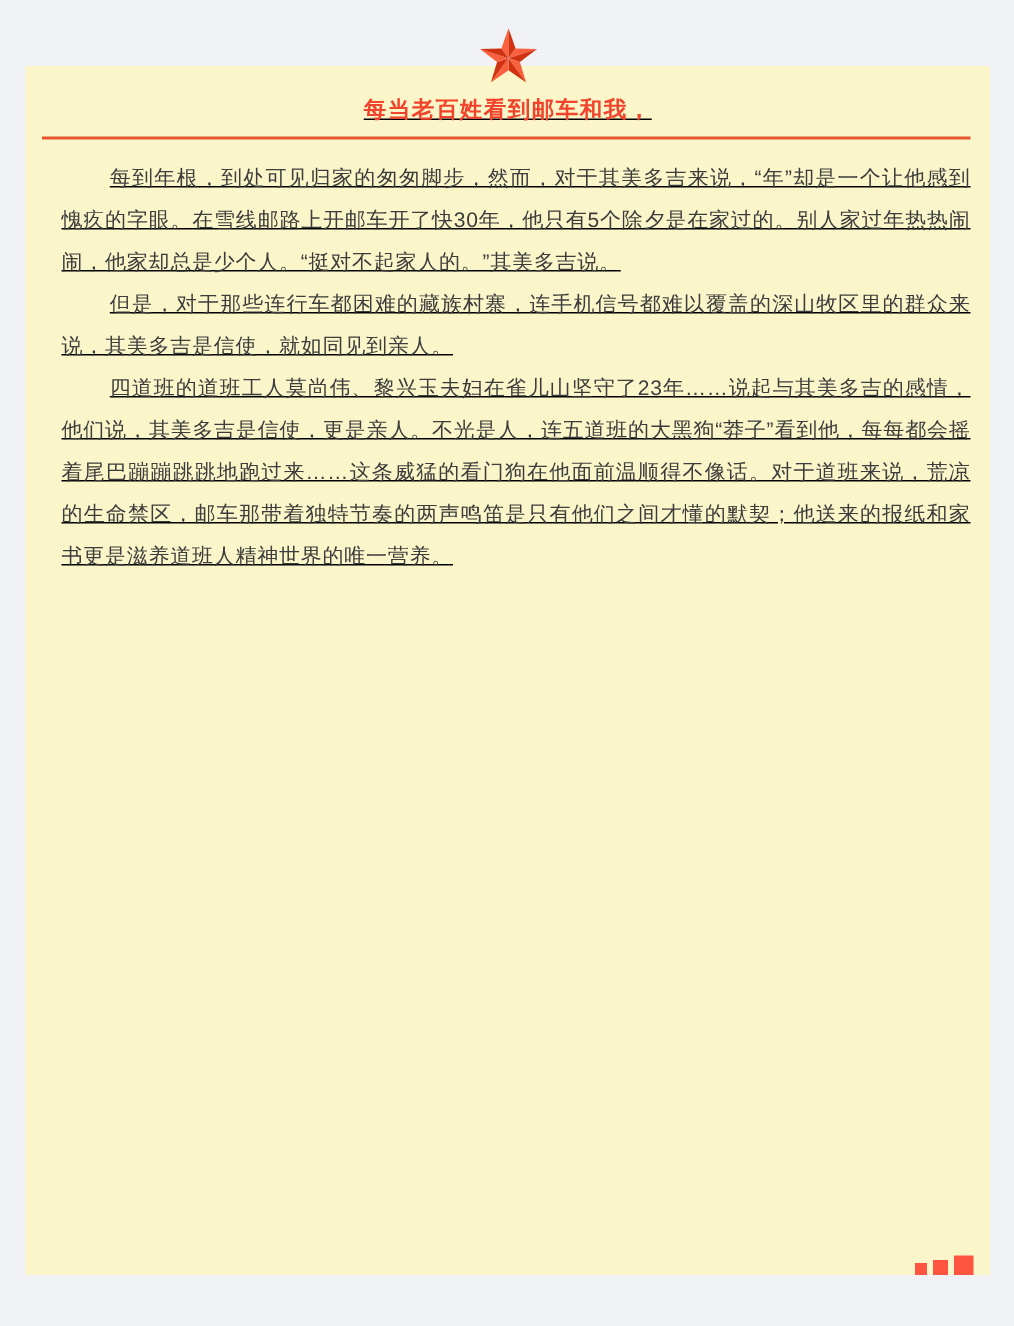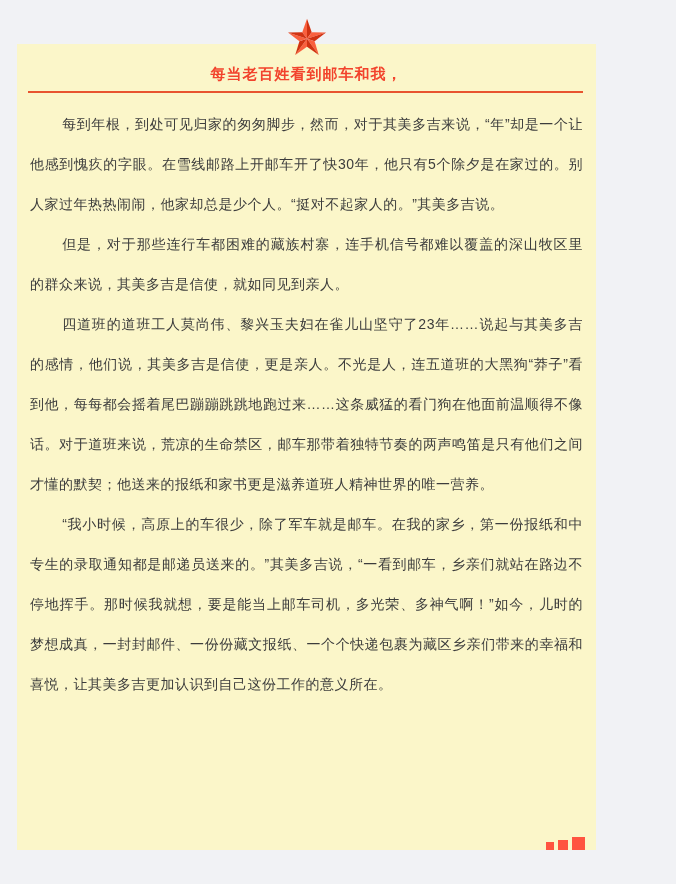--- a/index.html
+++ b/index.html
@@ -19,22 +19,23 @@
   }
   .page {
     position: relative;
     width: 676px; height: 884px;
     background: var(--page_bg);
     overflow: hidden;
   }
   .card {
     position: absolute;
     left: 17px; top: 44px;
-    width: 579px; height: 806px;
+    width: 643px; height: 806px;
     background: var(--card_bg);
+    text-decoration: underline;
   }
   .star {
     position: absolute;
     left: 50%; top: -26px;
     width: 40px; height: 40px;
     transform: translateX(-50%);
   }
   .facet-light { fill: var(--star_light); }
   .facet-dark  { fill: var(--star_dark); }
   .headline {
@@ -49,23 +50,24 @@
   .divider {
     border: none;
     border-top: 2px solid var(--divider_red);
     margin: 3px 13px 0 11px;
   }
   .article {
     margin-top: 11px;
     padding: 0 13px;
     color: var(--body_text);
     font-size: 14px;
-    line-height: 40px;
+    line-height: 28px;
     text-align: justify;
     letter-spacing: 0.5px;
+    margin-left: 11px;
   }
   .article p {
     text-indent: 2.3em;
   }
   .corner-squares {
     position: absolute;
     right: 11px; bottom: 0;
     display: flex;
     align-items: flex-end;
     gap: 4px;
@@ -102,21 +104,20 @@
     <div class="headline">
       <div>每当老百姓看到邮车和我，</div>
     </div>
 
     <hr class="divider">
 
     <div class="article">
       <p>每到年根，到处可见归家的匆匆脚步，然而，对于其美多吉来说，“年”却是一个让他感到愧疚的字眼。在雪线邮路上开邮车开了快30年，他只有5个除夕是在家过的。别人家过年热热闹闹，他家却总是少个人。“挺对不起家人的。”其美多吉说。</p>
       <p>但是，对于那些连行车都困难的藏族村寨，连手机信号都难以覆盖的深山牧区里的群众来说，其美多吉是信使，就如同见到亲人。</p>
       <p>四道班的道班工人莫尚伟、黎兴玉夫妇在雀儿山坚守了23年……说起与其美多吉的感情，他们说，其美多吉是信使，更是亲人。不光是人，连五道班的大黑狗“莽子”看到他，每每都会摇着尾巴蹦蹦跳跳地跑过来……这条威猛的看门狗在他面前温顺得不像话。对于道班来说，荒凉的生命禁区，邮车那带着独特节奏的两声鸣笛是只有他们之间才懂的默契；他送来的报纸和家书更是滋养道班人精神世界的唯一营养。</p>
-      <p>“我小时候，高原上的车很少，除了军车就是邮车。在我的家乡，第一份报纸和中专生的录取通知都是邮递员送来的。”其美多吉说，“一看到邮车，乡亲们就站在路边不停地挥手。那时候我就想，要是能当上邮车司机，多光荣、多神气啊！”如今，儿时的梦想成真，一封封邮件、一份份藏文报纸、一个个快递包裹为藏区乡亲们带来的幸福和喜悦，让其美多吉更加认识到自己这份工作的意义所在。</p>
     </div>
 
     <div class="corner-squares">
       <span class="sq sq1"></span>
       <span class="sq sq2"></span>
       <span class="sq sq3"></span>
     </div>
 
   </div>
 </div>

